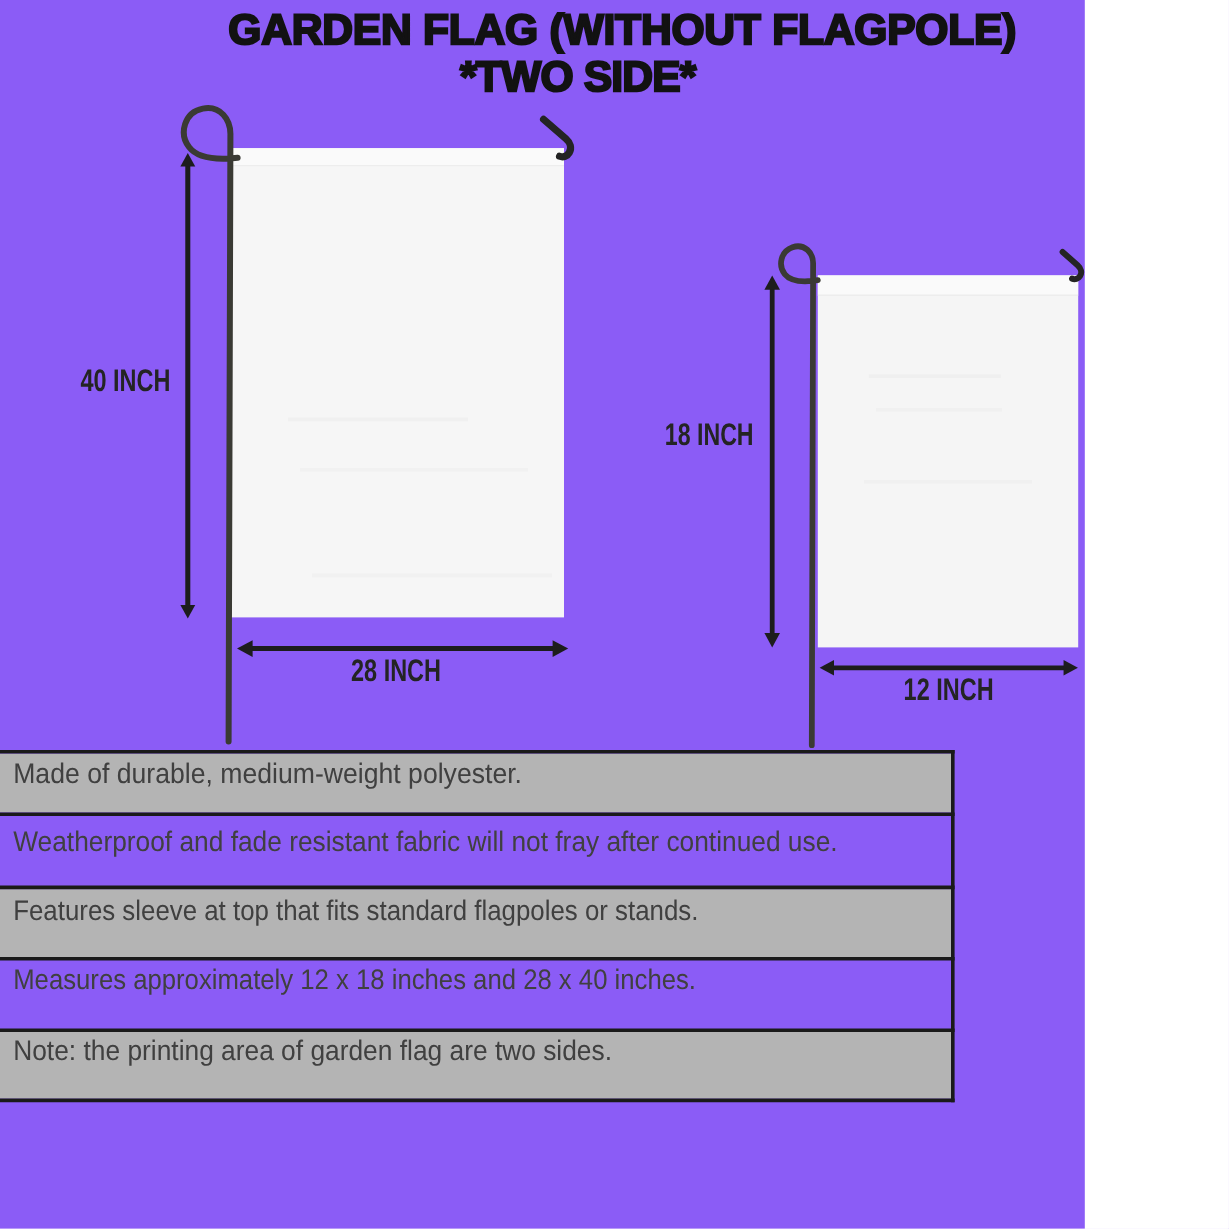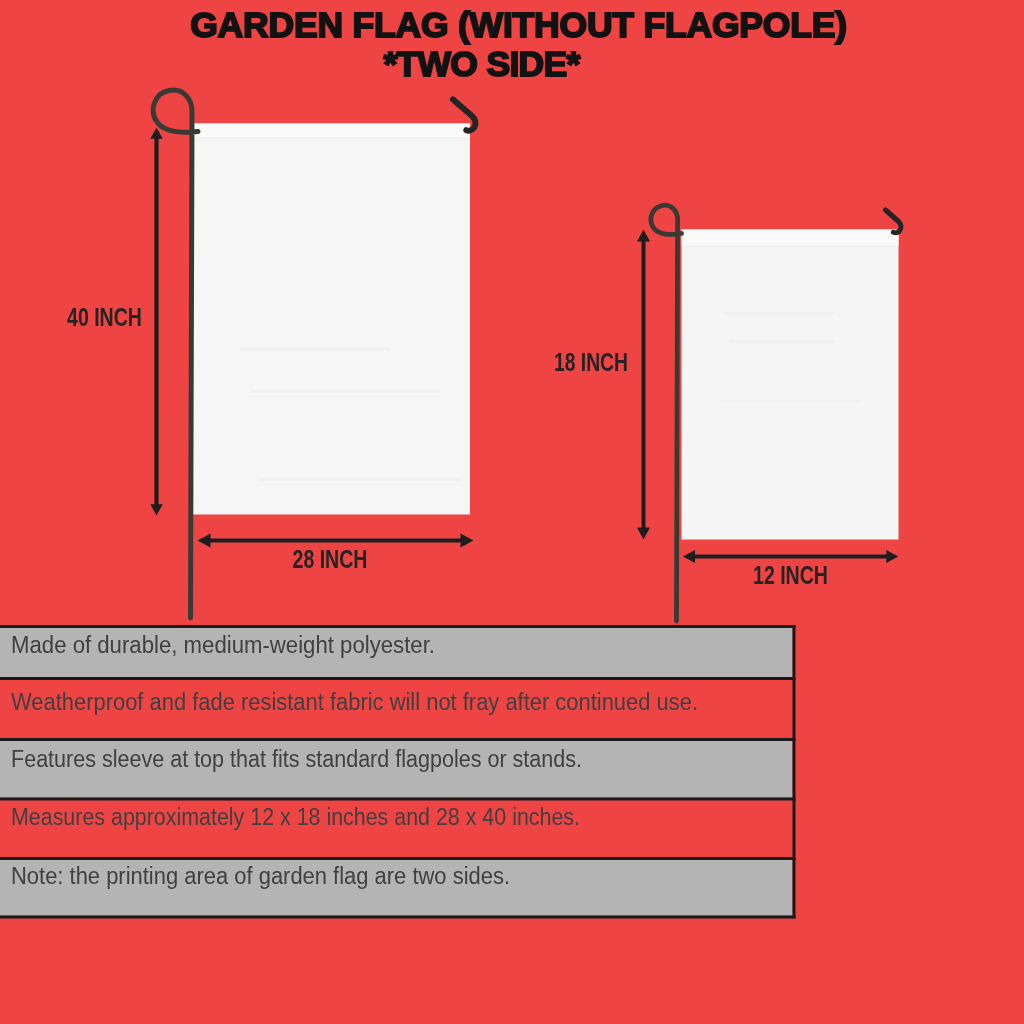--- a/index.html
+++ b/index.html
@@ -1,16 +1,16 @@
 <!DOCTYPE html>
 <html><head>
 <meta charset="utf-8">
 <style>
   html,body{margin:0;padding:0;background:#ffffff;}
-  .page{position:relative;width:1024px;height:1024px;background:#ef4444;overflow:hidden;
+  .page{position:relative;width:904px;height:1024px;background:#8b5cf6;overflow:hidden;
         font-family:"Liberation Sans", sans-serif;}
   svg text{font-family:"Liberation Sans", sans-serif;}
 </style>
 </head>
 <body>
 <div class="page">
 <svg width="1024" height="1024" viewBox="0 0 1024 1024" xmlns="http://www.w3.org/2000/svg">
 
   <text x="518.5" y="36.5" font-size="35.5" font-weight="bold" fill="#121212" stroke="#121212" stroke-width="1.9" text-anchor="middle" letter-spacing="-0.2">GARDEN FLAG (WITHOUT FLAGPOLE)</text>
 

